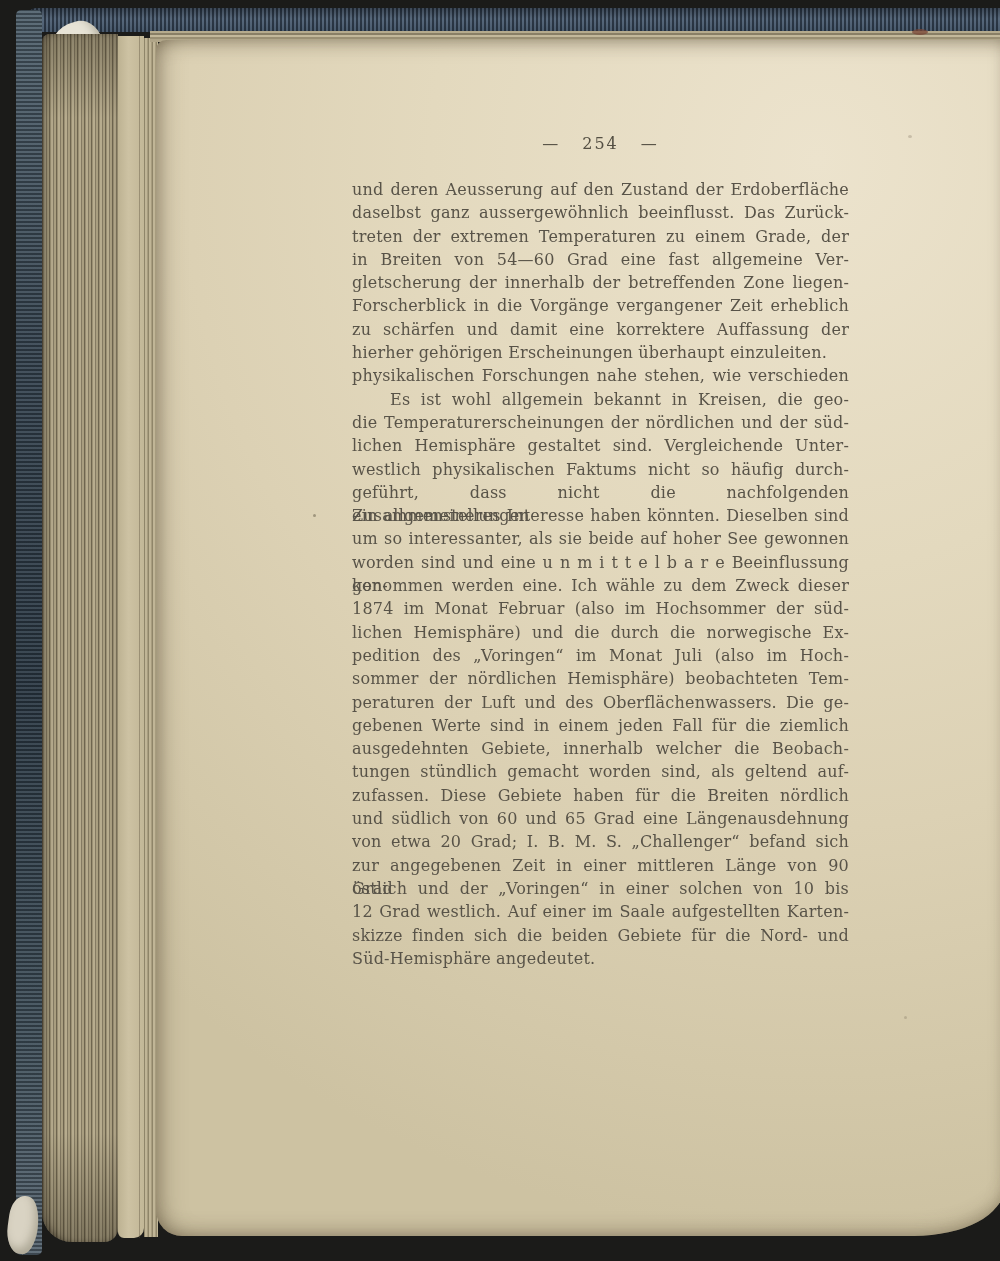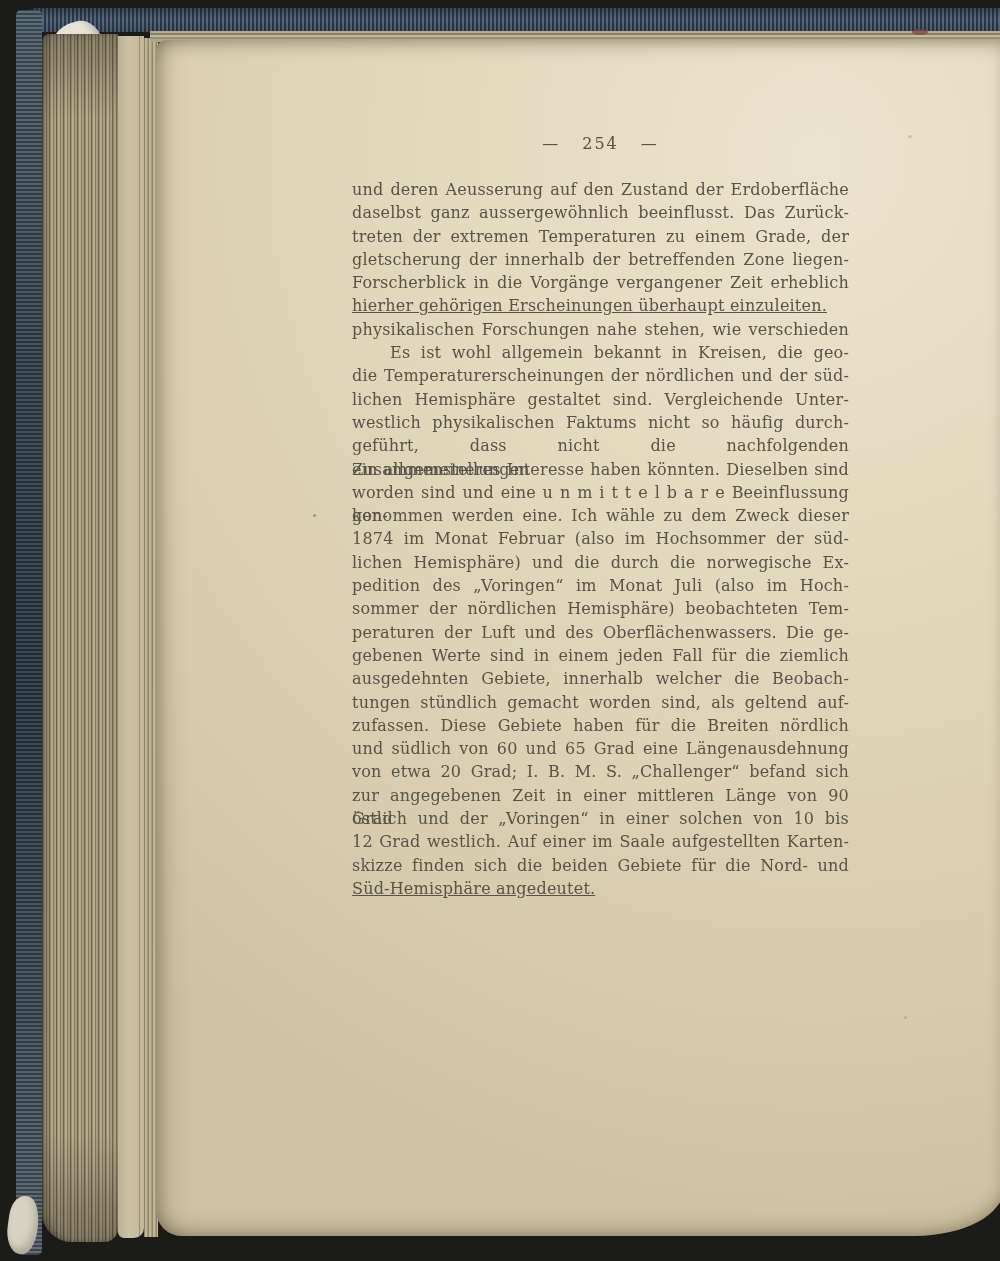--- a/index.html
+++ b/index.html
@@ -93,21 +93,21 @@
   .text {
     position:absolute; left:196px; top:138px; width:497px;
     color:#585348; font-size:16px;
   }
   .line {
     height:23.3px; line-height:23.3px;
     text-align:justify; text-align-last:justify;
     letter-spacing:0.2px;
   }
   .line.indent { text-indent:38px; }
-  .line.end { text-align-last:left;text-decoration:underline; }
+  .line.end { text-align-last:left; }
   .speck { position:absolute; background:rgba(110,100,80,.55); border-radius:50%; }
   .s1 { left:157px; top:474px; width:3px; height:3px; }
   .s2 { left:752px; top:95px;  width:4px; height:3px; opacity:.5; }
   .s3 { left:748px; top:976px; width:3px; height:3px; opacity:.5; }
 </style>
 </head>
 <body>
 
 <div>
   <div class="cover-top"></div>
@@ -123,30 +123,33 @@
   <div class="page">
     <div class="pagenum">
       <span>—</span>
       <span>254</span>
       <span>—</span>
     </div>
     <div class="text">
         <div class="line">und deren Aeusserung auf den Zustand der Erdoberfläche</div>
         <div class="line">daselbst ganz aussergewöhnlich beeinflusst. Das Zurück-</div>
         <div class="line">treten der extremen Temperaturen zu einem Grade, der</div>
+        <div class="line">in Breiten von 54—60 Grad eine fast allgemeine Ver-</div>
         <div class="line">gletscherung der innerhalb der betreffenden Zone liegen-</div>
         <div class="line">Forscherblick in die Vorgänge vergangener Zeit erheblich</div>
+        <div class="line">zu schärfen und damit eine korrektere Auffassung der</div>
         <div class="line end">hierher gehörigen Erscheinungen überhaupt einzuleiten.</div>
         <div class="line">physikalischen Forschungen nahe stehen, wie verschieden</div>
         <div class="line indent">Es ist wohl allgemein bekannt in Kreisen, die geo-</div>
         <div class="line">die Temperaturerscheinungen der nördlichen und der süd-</div>
         <div class="line">lichen Hemisphäre gestaltet sind. Vergleichende Unter-</div>
         <div class="line">westlich physikalischen Faktums nicht so häufig durch-</div>
         <div class="line">geführt, dass nicht die nachfolgenden Zusammenstellungen</div>
         <div class="line">ein allgemeineres Interesse haben könnten. Dieselben sind</div>
+        <div class="line">um so interessanter, als sie beide auf hoher See gewonnen</div>
         <div class="line">worden sind und eine u n m i t t e l b a r e Beeinflussung kon-</div>
         <div class="line">genommen werden eine. Ich wähle zu dem Zweck dieser</div>
         <div class="line">1874 im Monat Februar (also im Hochsommer der süd-</div>
         <div class="line">lichen Hemisphäre) und die durch die norwegische Ex-</div>
         <div class="line">pedition des „Voringen“ im Monat Juli (also im Hoch-</div>
         <div class="line">sommer der nördlichen Hemisphäre) beobachteten Tem-</div>
         <div class="line">peraturen der Luft und des Oberflächenwassers. Die ge-</div>
         <div class="line">gebenen Werte sind in einem jeden Fall für die ziemlich</div>
         <div class="line">ausgedehnten Gebiete, innerhalb welcher die Beobach-</div>
         <div class="line">tungen stündlich gemacht worden sind, als geltend auf-</div>

